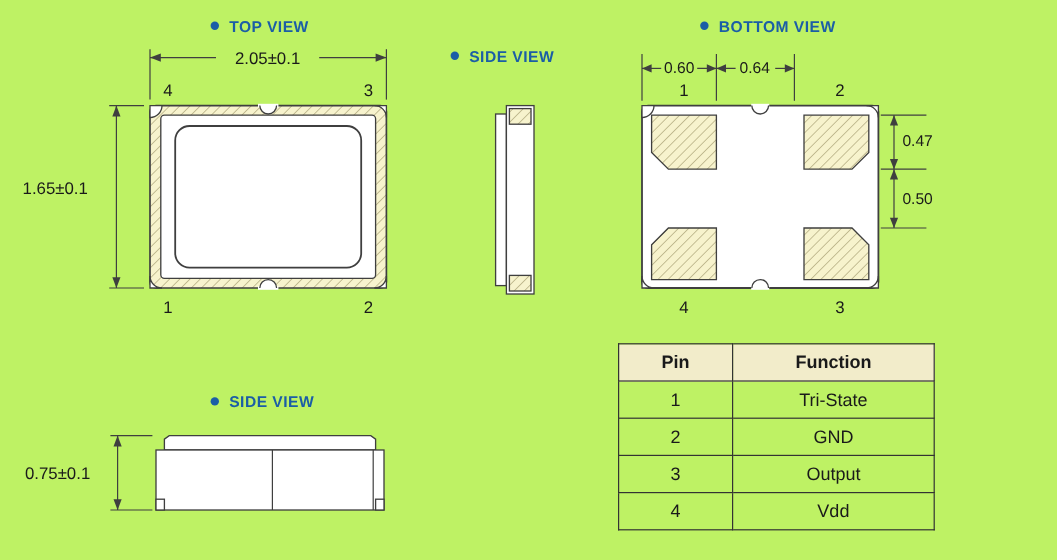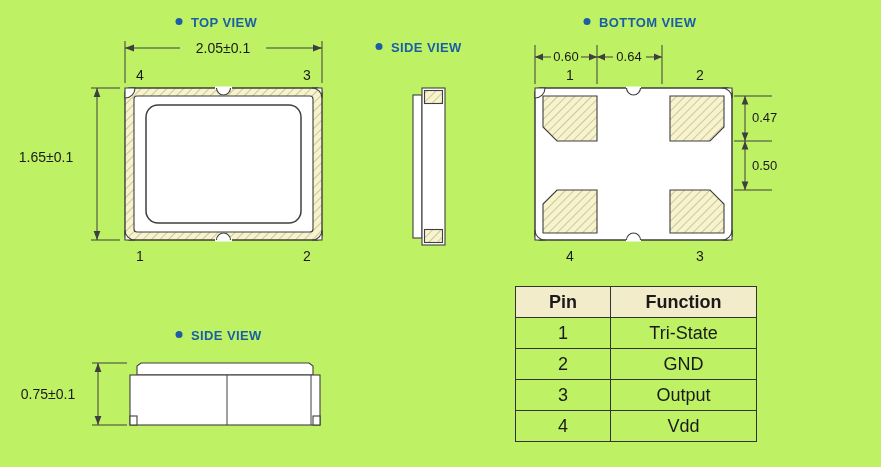--- a/index.html
+++ b/index.html
@@ -23,25 +23,25 @@
   .pin-text{font:14px "Liberation Sans",sans-serif;fill:var(--text);}
   .arrow{fill:var(--line);stroke:none;}
   .part{fill:#fff;stroke:var(--line);stroke-width:1.5;}
   .part.thin{stroke-width:1.1;}
   .hatched{fill:url(#hatch);stroke:var(--line);stroke-width:1.4;}
   .hatched.thin{stroke-width:1.1;}
   .erase{stroke:#fff;stroke-width:3;}
   .hatch-bg{fill:var(--hatch-fill);}
   .hatch-line{stroke:var(--hatch-stroke);stroke-width:1;}
   .table-wrap{position:absolute;left:515px;top:286px;}
-  table{border-collapse:collapse;font-family:"Liberation Sans",sans-serif;font-size:18px;color:var(--text);}
+  table{border-collapse:collapse;font-family:"Liberation Sans",sans-serif;font-size:15px;color:var(--text);}
   th,td{border:1px solid #333;text-align:center;vertical-align:middle;height:31px;padding:0;}
   th{background:var(--table-header-bg);font-weight:bold;}
   .col-pin{width:95px;}
-  .col-fn{width:146px;}
+  .col-fn{width:168px;}
 </style>
 </head>
 <body>
 
 <div class="canvas">
 
   <svg class="drawing" width="881" height="467" viewBox="0 0 881 467">
     <defs>
       <pattern id="hatch" width="6" height="6" patternUnits="userSpaceOnUse" patternTransform="rotate(45)">
         <rect class="hatch-bg" x="0" y="0" width="6" height="6"></rect>

